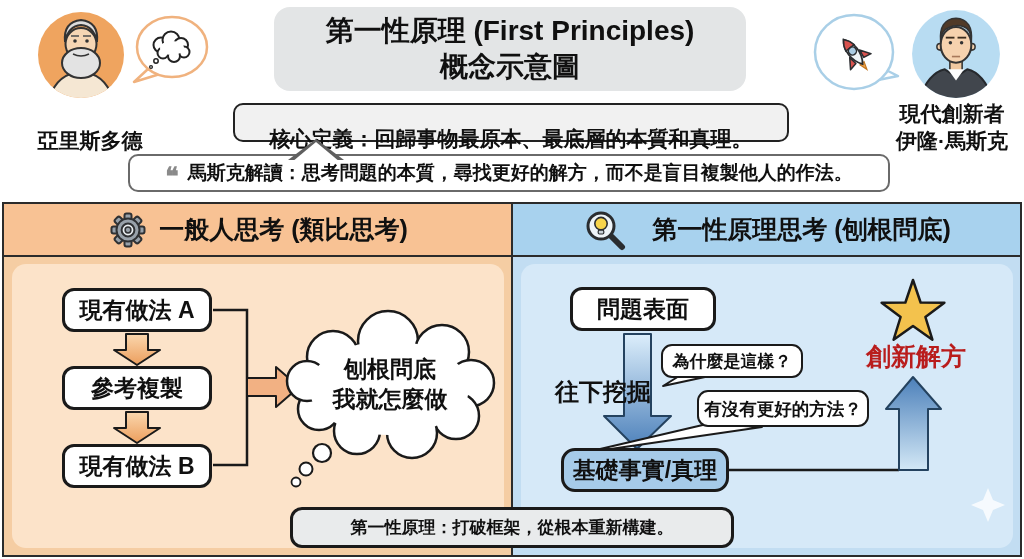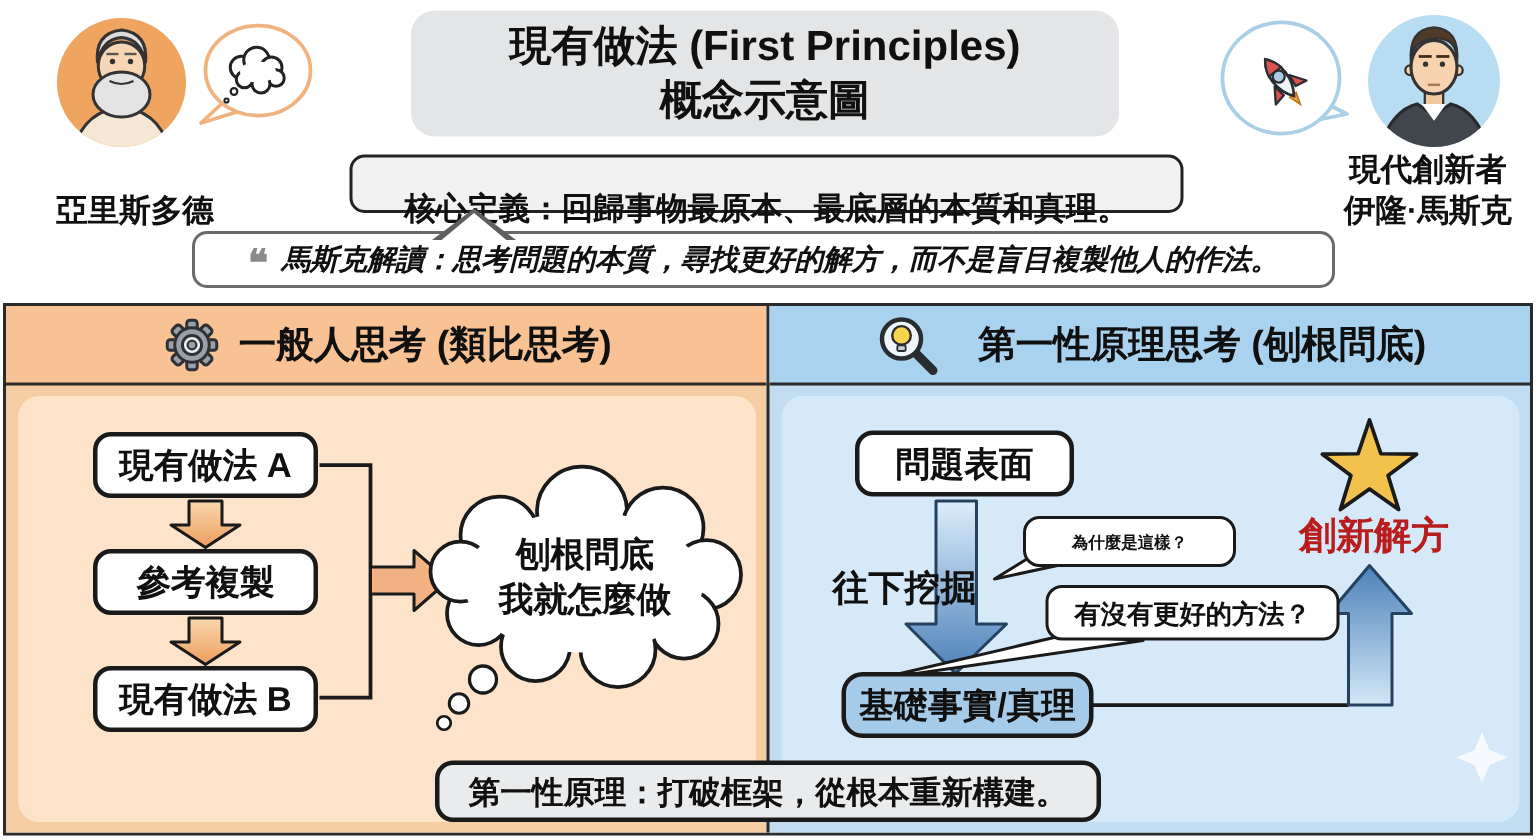--- a/index.html
+++ b/index.html
@@ -10,21 +10,21 @@
   .title-box{left:274px;top:7px;width:472px;height:84px;background:#e3e5e6;border-radius:16px;
     display:flex;flex-direction:column;align-items:center;justify-content:center;z-index:2;}
   .title-line{font-size:28px;font-weight:700;color:#101010;line-height:1.3;white-space:nowrap;}
   .person-label{font-size:21px;font-weight:700;color:#101010;text-align:center;line-height:1.28;z-index:2;}
   .def-box{left:233px;top:103px;width:556px;height:39px;background:#f1f1f1;border:2.5px solid #222;
     border-radius:10px;display:flex;align-items:center;justify-content:center;z-index:2;box-sizing:border-box;}
   .def-text{font-size:21px;font-weight:700;color:#101010;white-space:nowrap;margin-top:33px;}
   .quote-box{left:128px;top:154px;width:762px;height:38px;background:#fff;border:2px solid #6a6a6a;
     border-radius:10px;display:flex;align-items:center;justify-content:center;gap:9px;z-index:2;box-sizing:border-box;}
   .quote-mark{color:#8a8a8a;font-size:25px;font-weight:700;line-height:0.8;padding-top:6px;}
-  .quote-text{font-size:19px;font-weight:700;color:#101010;white-space:nowrap;font-style:italic;}
+  .quote-text{font-size:19px;font-weight:700;color:#101010;white-space:nowrap;}
   .notch-border{left:288px;top:139px;width:56px;height:21px;background:#5f5f5f;
     clip-path:polygon(50% 0,0 100%,100% 100%);z-index:3;}
   .notch-fill{left:292px;top:142px;width:48px;height:20px;background:#fff;
     clip-path:polygon(50% 0,0 100%,100% 100%);z-index:4;}
   
   .panels{left:2px;top:202px;width:1020px;height:355px;border:2px solid #2b2b2b;box-sizing:border-box;z-index:0;}
   .panel-left{position:absolute;left:0;top:0;width:507px;height:100%;background:#f5cda3;}
   .panel-right{position:absolute;left:507px;top:0;right:0;height:100%;background:#c2ddf2;border-left:2px solid #2b2b2b;box-sizing:border-box;}
   .band{height:51px;display:flex;align-items:center;justify-content:center;gap:10px;border-bottom:2px solid #2b2b2b;}
   .band-left{background:#f8c294;}
@@ -35,29 +35,29 @@
   
   .fbox{background:#fff;border:3px solid #1a1a1a;border-radius:12px;display:flex;align-items:center;
     justify-content:center;font-size:23px;font-weight:700;color:#101010;z-index:2;box-sizing:border-box;white-space:nowrap;}
   .box-a{left:62px;top:288px;width:150px;height:44px;}
   .box-copy{left:62px;top:366px;width:150px;height:44px;}
   .box-b{left:62px;top:444px;width:150px;height:44px;}
   .box-surface{left:570px;top:287px;width:146px;height:44px;}
   .box-truth{left:561px;top:448px;width:168px;height:44px;background:#a6cbe9;border-radius:14px;font-size:23px;}
   .footer-box{left:290px;top:507px;width:444px;height:41px;background:#e9ebec;border:3px solid #1a1a1a;
     border-radius:12px;display:flex;align-items:center;justify-content:center;z-index:3;box-sizing:border-box;}
-  .footer-text{font-size:21px;font-weight:700;color:#101010;white-space:nowrap;}
+  .footer-text{font-size:17px;font-weight:700;color:#101010;white-space:nowrap;}
   .cloud-text{left:300px;top:354px;width:180px;text-align:center;font-size:23px;font-weight:700;
     color:#101010;line-height:1.32;z-index:2;}
   .dig-label{left:548px;top:376px;width:110px;text-align:center;font-size:24px;font-weight:700;color:#101010;z-index:2;}
   .solution-label{left:860px;top:340px;width:106px;text-align:right;font-size:25px;font-weight:700;color:#b91c1c;z-index:2;}
   .qbubble{background:#fff;border:2.5px solid #1a1a1a;border-radius:11px;display:flex;align-items:center;
     justify-content:center;font-weight:700;color:#101010;z-index:2;box-sizing:border-box;white-space:nowrap;}
-  .qb1{left:682px;top:344px;width:142px;height:34px;font-size:11px;}
-  .qb2{left:697px;top:390px;width:196px;height:37px;font-size:17.5px;}
+  .qb1{left:661px;top:344px;width:142px;height:34px;font-size:17px;}
+  .qb2{left:697px;top:390px;width:172px;height:37px;font-size:17.5px;}
   .overlay{left:0;top:0;z-index:1;pointer-events:none;}
 </style>
 </head>
 <body>
 
 <div class="canvas">
 
   <div class="abs panels">
     <div class="panel-left">
       <div class="band band-left">
@@ -122,21 +122,21 @@
         <circle cx="31" cy="39" r="5.5"></circle>
     </g>
     <ellipse cx="40" cy="34" rx="12" ry="7" fill="#fff"></ellipse>
     <circle cx="24" cy="47" r="2.2" fill="#fff" stroke="#222" stroke-width="1.5"></circle>
     <circle cx="19" cy="53" r="1.4" fill="#fff" stroke="#222" stroke-width="1.3"></circle>
   </svg>
 
   <div class="abs person-label" style="left:10px;top:128px;width:160px">亞里斯多德</div>
 
   <div class="abs title-box">
-    <div class="title-line">現有做法 (First Principles)</div>
+    <div class="title-line">第一性原理 (First Principles)</div>
     <div class="title-line">概念示意圖</div>
   </div>
 
   <svg class="abs" style="left:812px;top:12px;z-index:2" width="88" height="84" viewBox="0 0 88 84">
     <polygon points="70,56 86,64 66,68" fill="#fff" stroke="#a9cfe7" stroke-width="2.5" stroke-linejoin="round"></polygon>
     <ellipse cx="42" cy="40" rx="39" ry="37" fill="#fff" stroke="#a9cfe7" stroke-width="2.5"></ellipse>
     <g transform="translate(42,41) rotate(-38)">
       <path d="M-6.2,1 L-13,11 L-5,9.5 Z" fill="#d9534f" stroke="#2a2d30" stroke-width="1.5" stroke-linejoin="round"></path>
       <path d="M6.2,1 L13,11 L5,9.5 Z" fill="#d9534f" stroke="#2a2d30" stroke-width="1.5" stroke-linejoin="round"></path>
       <path d="M-2.6,13 L0,21 L2.6,13 Z" fill="#f2a348" stroke="#c2761f" stroke-width="1.2"></path>

